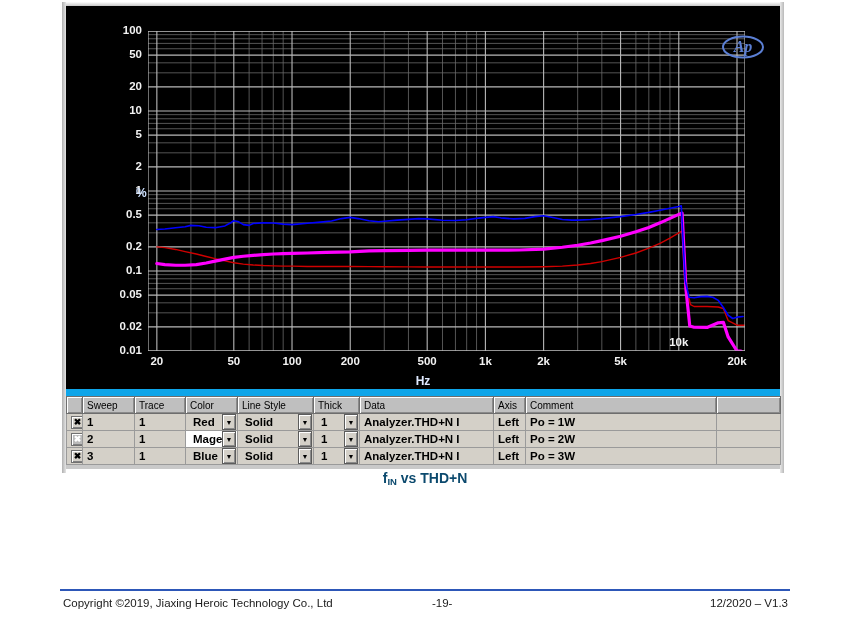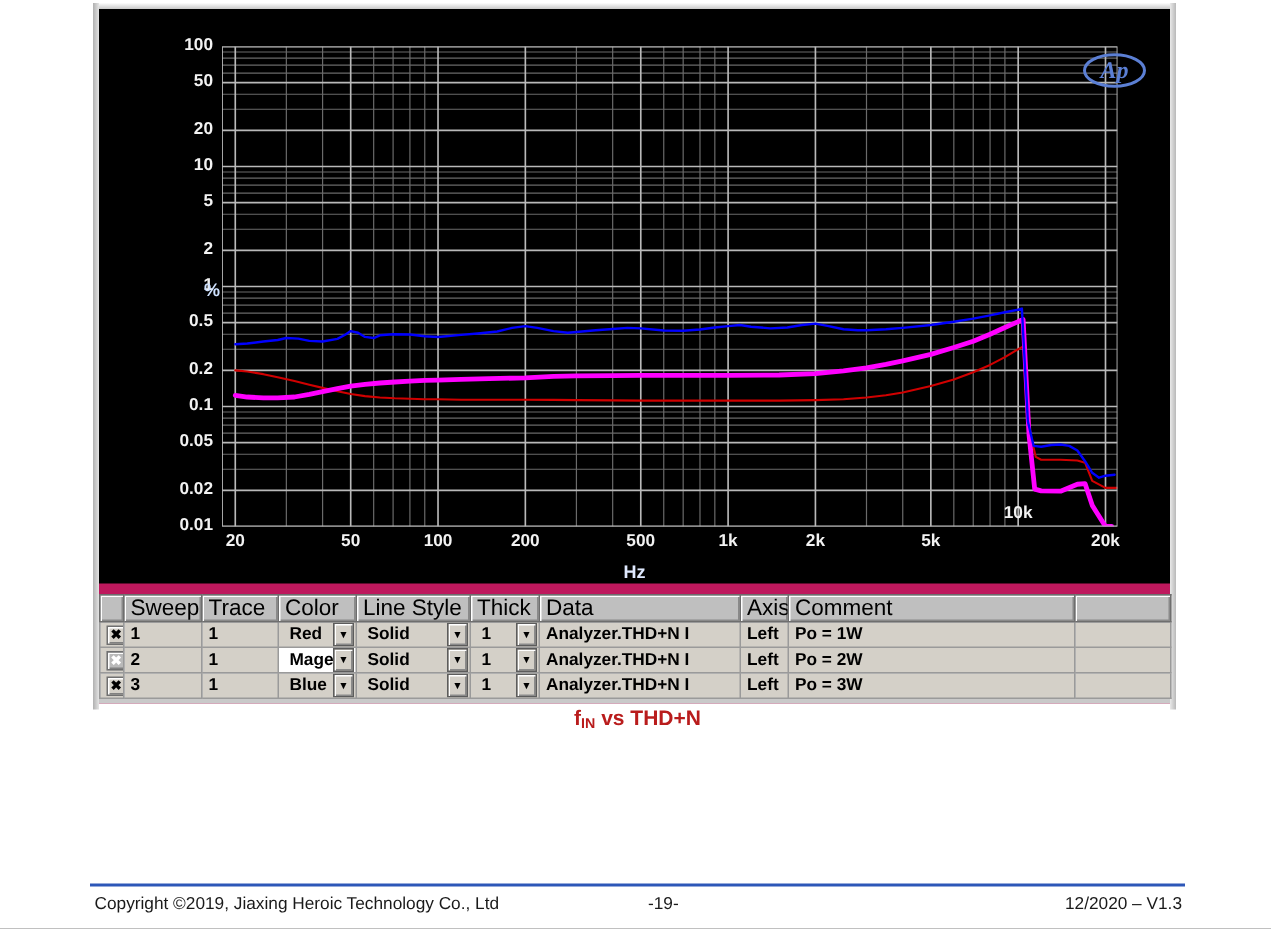--- a/index.html
+++ b/index.html
@@ -1,20 +1,20 @@
 <!DOCTYPE html>
 <html><head>
 <meta charset="utf-8">
 <style>
   html,body{margin:0;padding:0;background:#ffffff;}
   body{width:850px;height:619px;position:relative;overflow:hidden;
        font-family:"Liberation Sans", sans-serif;}
 
   
-  #ap-window{position:absolute;left:66px;top:6px;width:714px;height:463px;background:#be185d;}
+  #ap-window{position:absolute;left:66px;top:6px;width:714px;height:463px;background:#0ea5e9;}
   #ap-window .bevel-top{position:absolute;left:0;top:-4px;width:714px;height:4px;
       background:linear-gradient(#fdfdfd,#c8c8c8);}
   #ap-window .bevel-right{position:absolute;right:-4px;top:-4px;width:4px;height:471px;
       background:linear-gradient(90deg,#e9e9e9,#b9b9b9);}
   #ap-window .bevel-left{position:absolute;left:-4px;top:-4px;width:4px;height:471px;
       background:linear-gradient(90deg,#b0b0b0,#e4e4e4);}
 
   
   #graph-canvas{position:absolute;left:0;top:0;width:714px;height:383px;background:#000;overflow:hidden;}
 
@@ -30,41 +30,41 @@
       color:#dfe9ff;font-size:12px;font-weight:bold;}
   #ap-logo{position:absolute;left:652px;top:27px;width:50px;height:28px;}
 
   
   #trace-table{position:absolute;left:0;top:390px;width:714px;height:73px;background:#c9c9c9;
       font-family:"Liberation Sans",sans-serif;}
   table.tt{border-collapse:collapse;table-layout:fixed;width:714px;font-size:11px;}
   table.tt td,table.tt th{border:1px solid #000;padding:0;height:16px;vertical-align:middle;
       overflow:hidden;white-space:nowrap;}
   table.tt thead th{background:#bfbfbf;color:#000;font-weight:normal;text-align:left;
-      padding-left:4px;font-size:15px;
+      padding-left:4px;font-size:10px;
       box-shadow: inset 1px 1px 0 #fff, inset -1px -1px 0 #8a8a8a;border:1px solid #6e6e6e;}
   table.tt tbody td{background:#d4d0c8;color:#000;font-weight:bold;padding-left:4px;font-size:11.5px;
       border:1px solid #9a9a9a;}
   tr.row-selected td{background:#2f87f5;color:#cfe6ff;}
   td.cb-cell{width:14px;padding:0;text-align:center;background:#d4d0c8;}
   .cbx{display:inline-block;width:11px;height:11px;background:#d4d0c8;
       box-shadow: inset 1px 1px 0 #fff, inset -1px -1px 0 #808080;
       border:1px solid #707070;font-size:9px;line-height:10px;font-weight:bold;color:#000;}
   tr.row-selected .cbx{color:#fff;background:#b9b9b9;}
   .combo-wrap{display:flex;align-items:center;height:16px;}
   .combo-val{flex:1;padding-left:3px;overflow:hidden;white-space:nowrap;}
   .combo-btn{width:12px;height:14px;margin-right:1px;background:#d4d0c8;
       border:1px solid #5c5c5c;box-shadow: inset 1px 1px 0 #fff, inset -1px -1px 0 #8a8a8a;
       display:flex;align-items:center;justify-content:center;font-size:7px;color:#000;}
   td.edit-cell{background:#fff !important;}
   tr.row-selected td.edit-cell .combo-val{color:#000;}
 
   
   #fig-caption{position:absolute;left:0;top:470px;width:850px;text-align:center;
-      font-size:14px;font-weight:bold;color:#b91c1c;font-family:"Liberation Sans",sans-serif;}
+      font-size:14px;font-weight:bold;color:#0c4a6e;font-family:"Liberation Sans",sans-serif;}
   #fig-caption sub{font-size:9.5px;vertical-align:baseline;position:relative;top:2px;}
 
   
   #footer-rule{position:absolute;left:60px;top:589px;width:730px;height:2px;background:#2d57b8;}
   #footer{position:absolute;left:60px;top:595px;width:730px;height:22px;
       font-size:11.5px;color:#1a1a1a;font-family:"Liberation Sans",sans-serif;}
   #footer .f-left{position:absolute;left:3px;top:2px;white-space:nowrap;}
   #footer .f-mid{position:absolute;left:372px;top:2px;white-space:nowrap;}
   #footer .f-right{position:absolute;right:2px;top:2px;white-space:nowrap;}
 </style>

